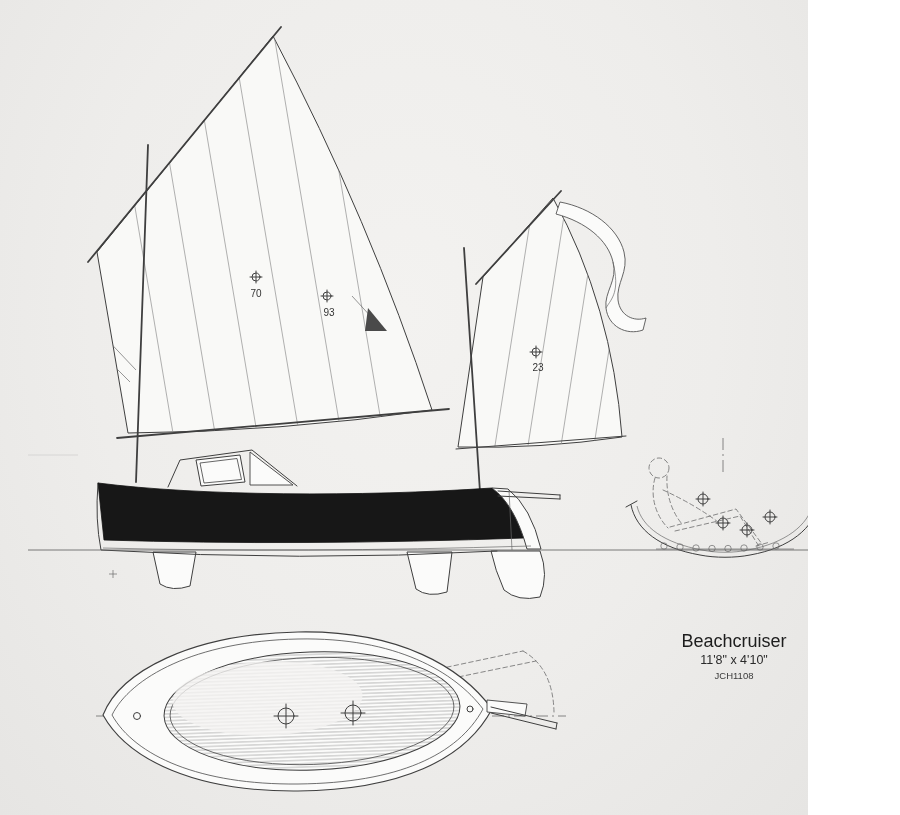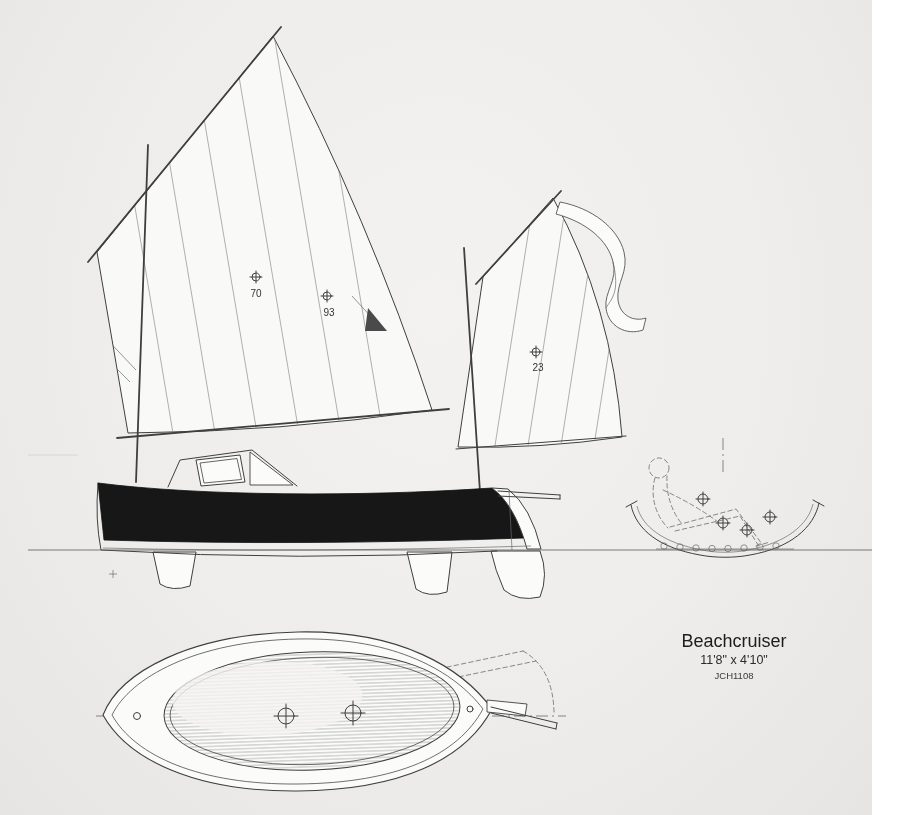--- a/index.html
+++ b/index.html
@@ -1,18 +1,18 @@
 <!DOCTYPE html>
 <html><head>
 <meta charset="utf-8">
 <style>
   html,body{margin:0;padding:0;}
   .stage{
     position:relative;
-    width:872px;height:815px;
+    width:808px;height:815px;
     background: radial-gradient(ellipse at 50% 38%, #f3f2f0 0%, #eeedeb 55%, #e6e5e3 100%);
     font-family:"Liberation Sans", sans-serif;
     overflow:hidden;
   }
   svg{position:absolute;left:0;top:0;}
   .ln{stroke:#3f3f3f;stroke-width:1;fill:none;stroke-linecap:round;stroke-linejoin:round;}
   .ln2{stroke:#3f3f3f;stroke-width:1.8;fill:none;stroke-linecap:round;}
   .thin{stroke:#6a6a6a;stroke-width:0.7;fill:none;}
   .seam{stroke:#8f8f8f;stroke-width:0.7;fill:none;}
   .sail{fill:#f9f9f7;stroke:#3f3f3f;stroke-width:1;}

